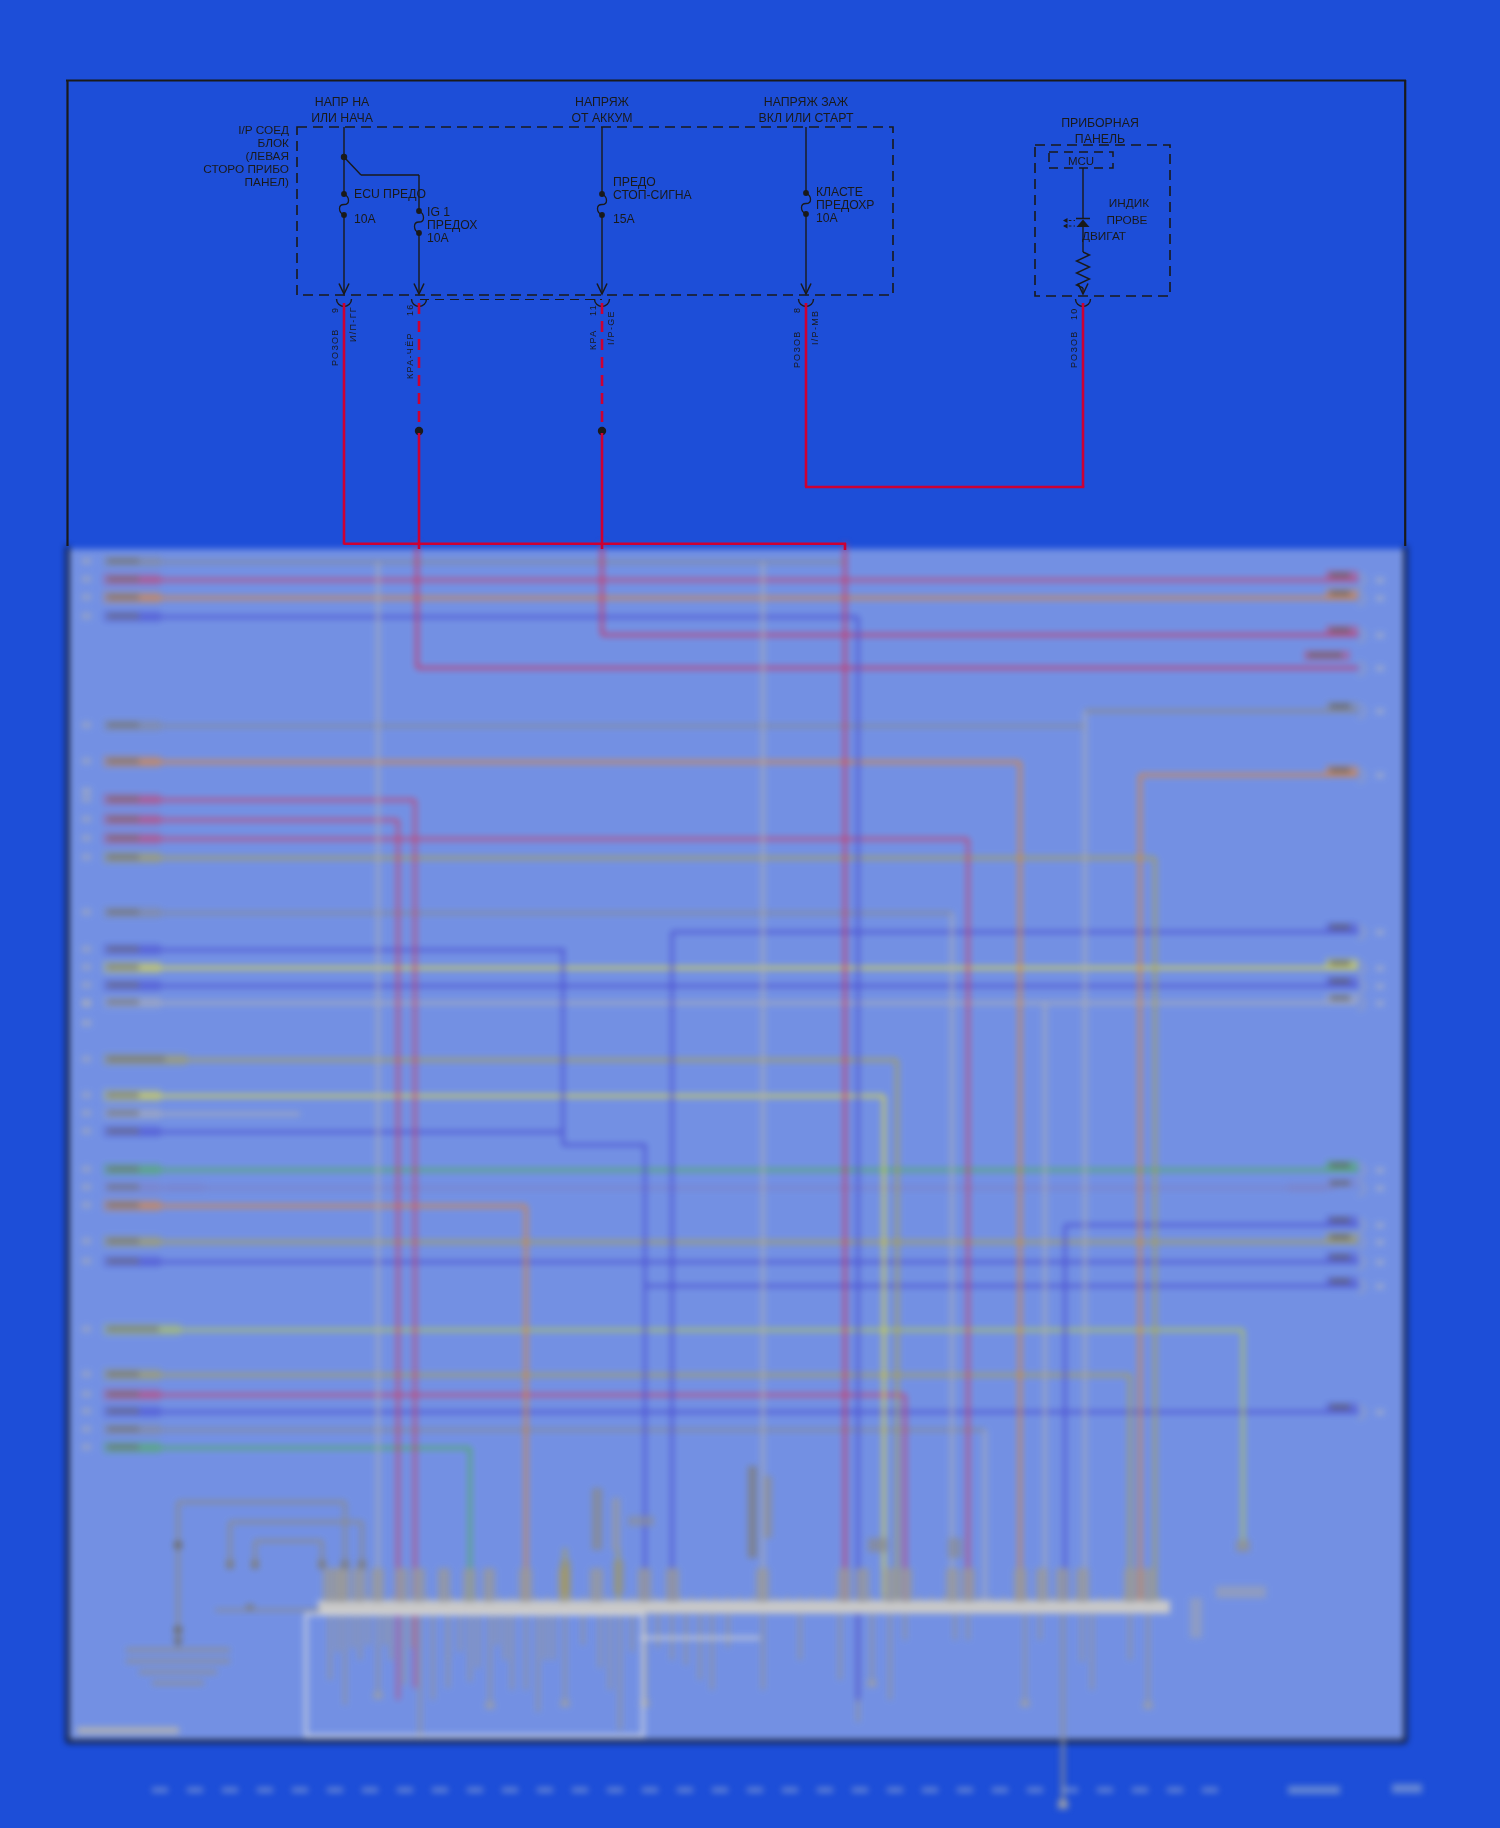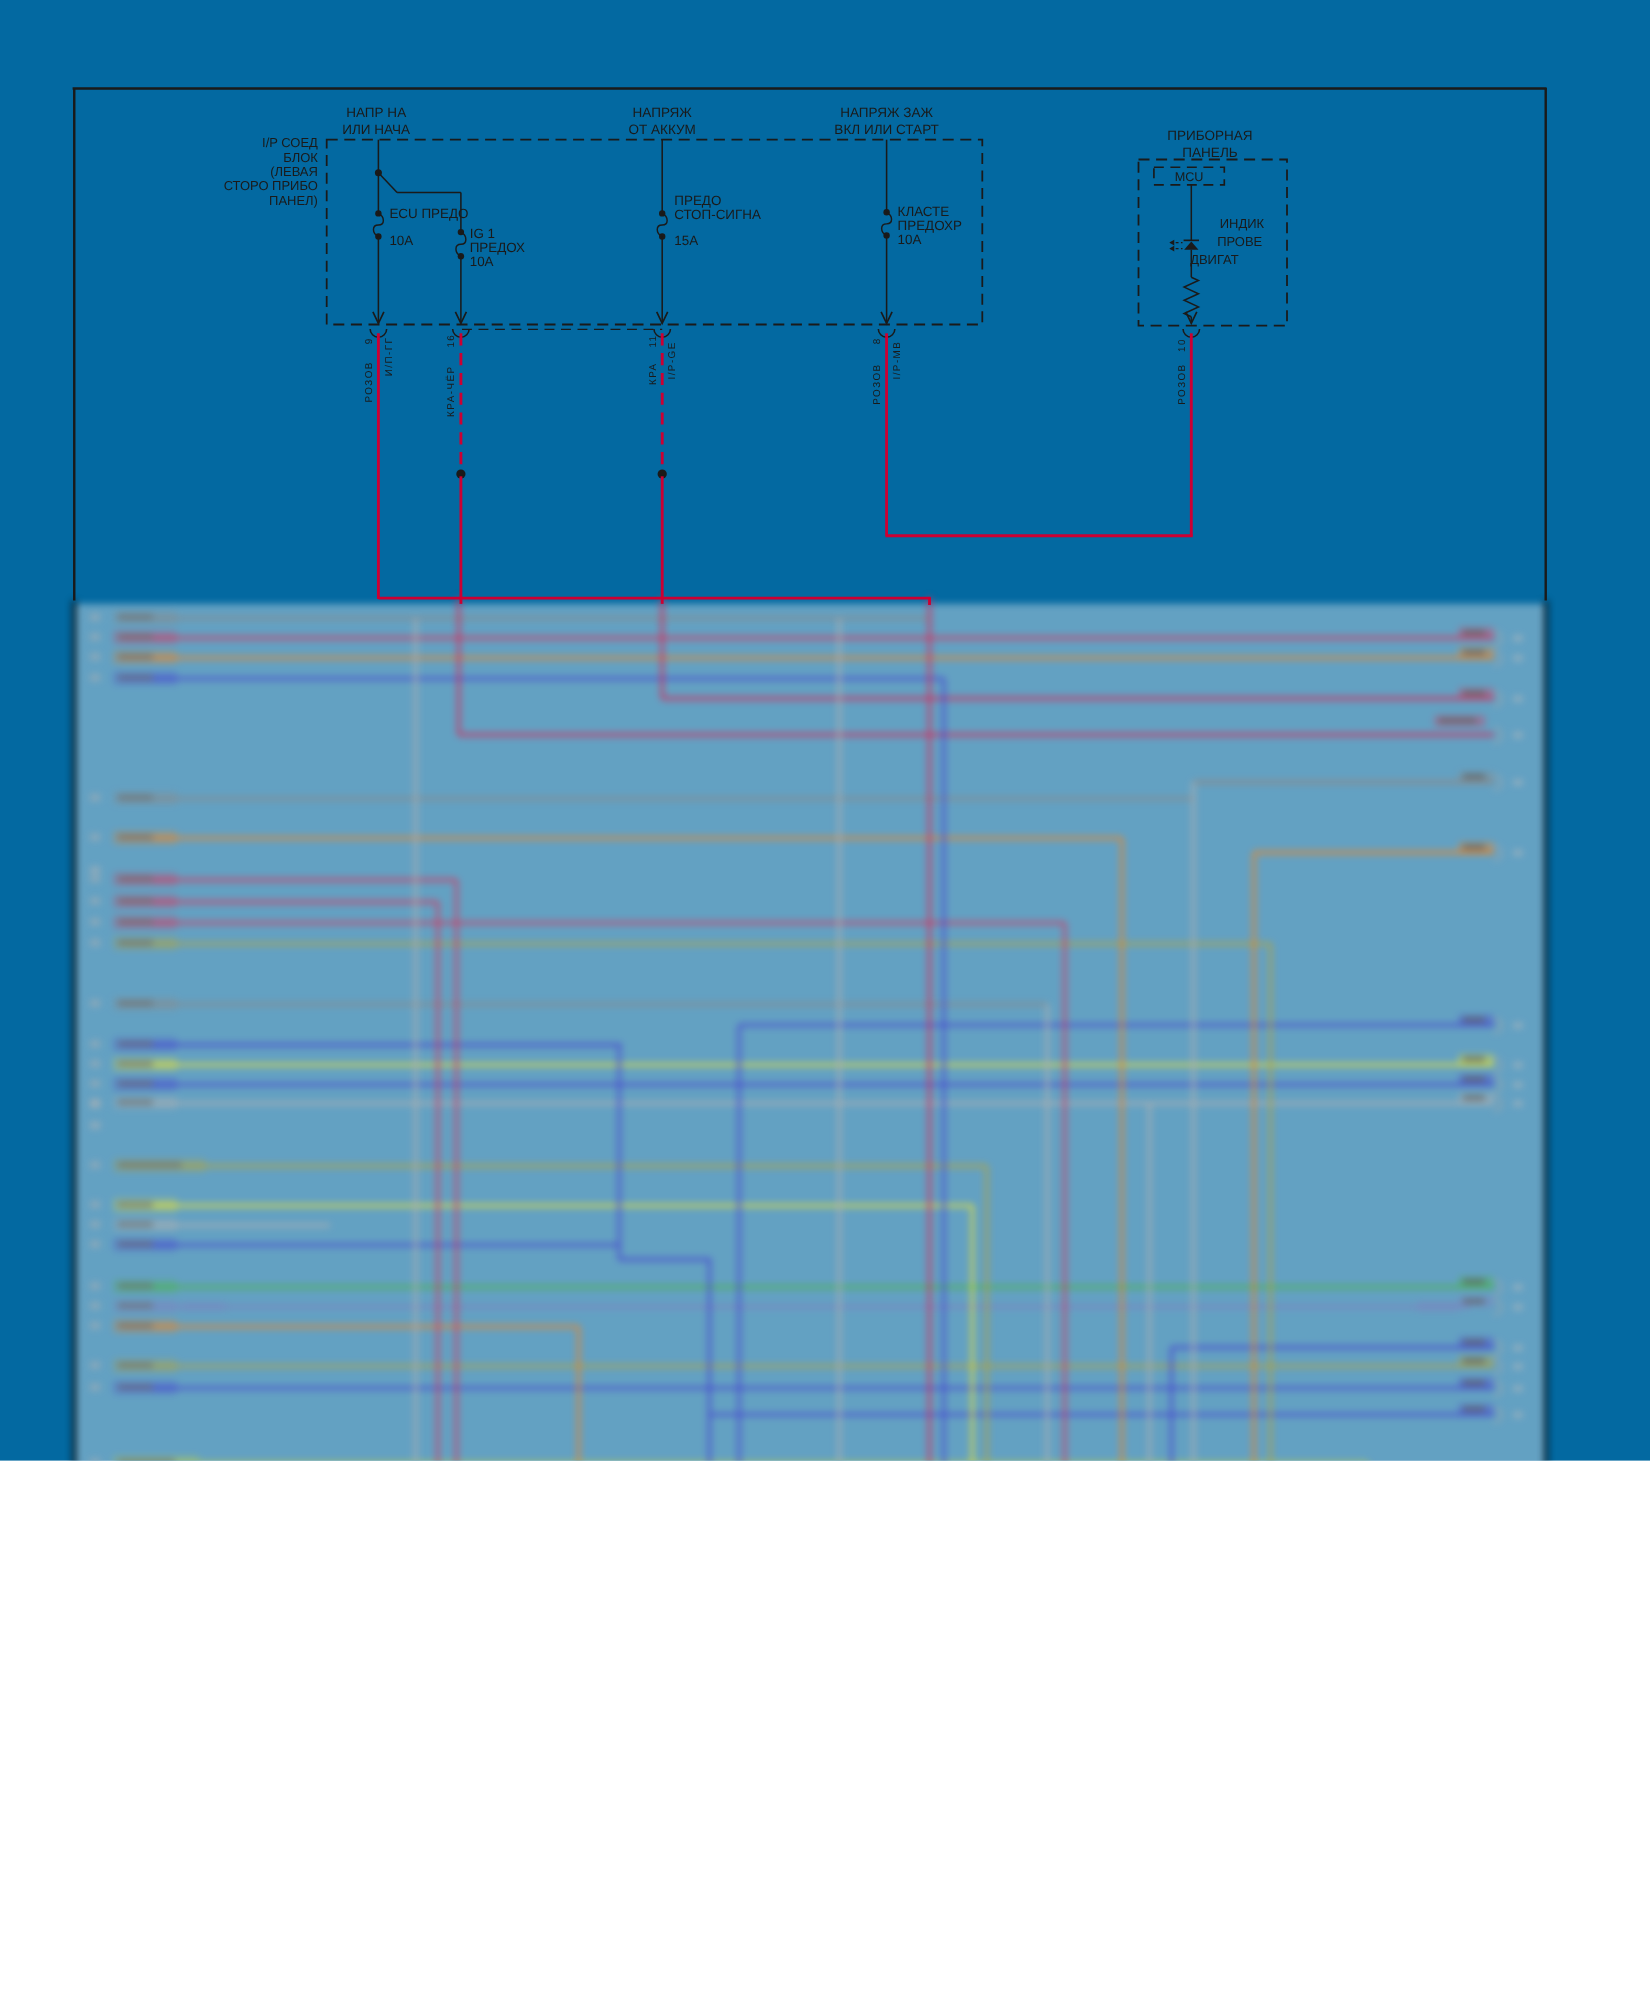--- a/index.html
+++ b/index.html
@@ -1,14 +1,14 @@
 <!DOCTYPE html>
 <html><head><meta charset="utf-8"><style>
 html,body{margin:0;padding:0;background:#fff;-webkit-font-smoothing:antialiased;}
-#page{position:relative;width:1500px;height:1328px;overflow:hidden;background:#0369a1;
+#page{position:relative;width:1500px;height:1828px;overflow:hidden;background:#1d4ed8;
  font-family:"Liberation Sans",sans-serif;}
 #blurwrap{position:absolute;left:0;top:533px;width:1500px;height:1282px;overflow:hidden;}
 #blursvg{filter:blur(3.3px);}
 #sharp{position:absolute;left:0;top:0;}
 </style></head><body>
 <div id="page">
 <div id="blurwrap"><svg id="blursvg" width="1500" height="1282" viewBox="0 533 1500 1282">
 <rect x="69" y="549" width="1335" height="1191" fill="#f5f5f4" fill-opacity="0.4"></rect>
 <line x1="67.5" y1="546" x2="67.5" y2="1742" stroke="#000" stroke-width="3.0" stroke-opacity="1.0" stroke-linecap="butt"></line>
 <line x1="67" y1="1741.5" x2="1406" y2="1741.5" stroke="#000" stroke-width="3.0" stroke-opacity="1.0" stroke-linecap="butt"></line>

